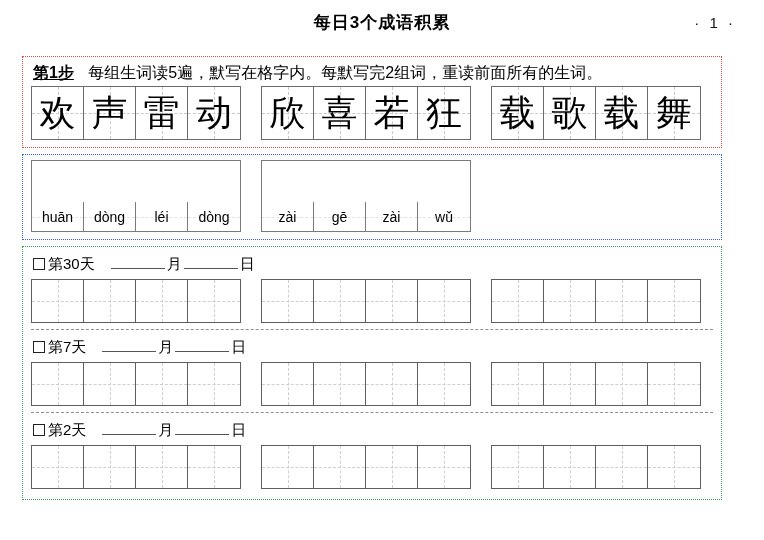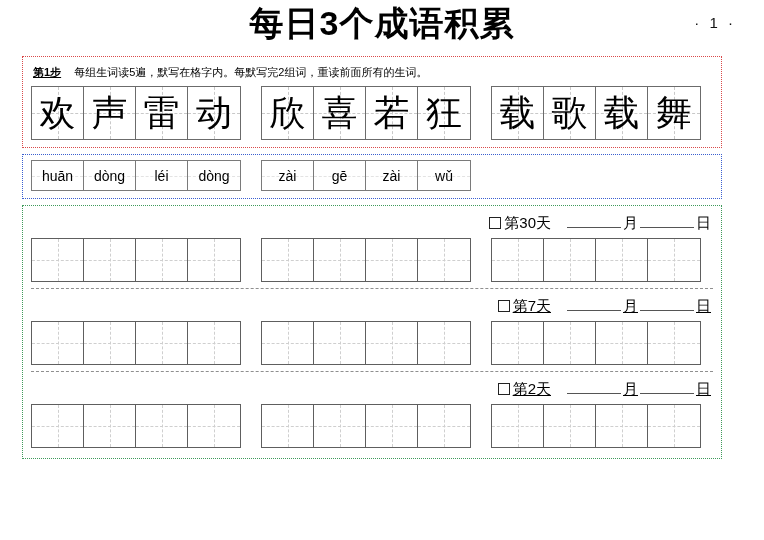--- a/index.html
+++ b/index.html
@@ -20,21 +20,21 @@
   .page-header {
     position: relative;
     height: 48px;
   }
   .page-title {
     position: absolute;
     left: 0;
     right: 0;
     top: 8px;
     text-align: center;
-    font-size: 34px;
+    font-size: 17px;
     font-weight: bold;
     letter-spacing: 1px;
     line-height: 30px;
   }
   .page-number {
     position: absolute;
     right: 28px;
     top: 14px;
     font-size: 15px;
     letter-spacing: 3px;
@@ -52,21 +52,21 @@
     box-sizing: border-box;
     padding: 5px 8px 7px 8px;
     margin-bottom: 6px;
     background: #fff;
   }
   .section-1 { border: 1px dotted #d94a4a; }
   .section-2 { border: 1px dotted #3a5fd0; }
   .section-3 { border: 1px dotted #3f9a5b; padding-bottom: 4px; }
 
   .step-line {
-    font-size: 11px;
+    font-size: 16px;
     line-height: 17px;
     margin: 2px 0 5px 2px;
     white-space: nowrap;
   }
   .step-label {
     font-weight: bold;
     text-decoration: underline;
     margin-right: 10px;
   }
 
@@ -128,45 +128,44 @@
     position: relative;
     width: 52px;
     height: 29px;
     border-right: 1px solid #7a7a7a;
     box-sizing: border-box;
     display: flex;
     align-items: center;
     justify-content: center;
     font-size: 14px;
     background: #fff;
+    margin-top: 41px;
   }
   .pinyin-group .pinyin-cell:last-child { border-right: none; }
   .pinyin-cell::before {
     content: "";
     position: absolute;
     left: 0; right: 0; top: 50%;
     border-top: 1px dashed #e3e3e3;
     pointer-events: none;
   }
   .pinyin-text { position: relative; z-index: 2; }
 
   
   .day-block { padding-bottom: 2px; }
   .day-block + .day-block {
     border-top: 1px dashed #8f8f8f;
     padding-top: 5px;
-    text-decoration: underline;
   }
   .day-head {
     display: flex;
     align-items: center;
     font-size: 15px;
     margin: 2px 0 5px 2px;
     white-space: nowrap;
-    justify-content: flex-end;
   }
   .checkbox {
     display: inline-block;
     width: 12px;
     height: 12px;
     border: 1.4px solid #222;
     margin-right: 3px;
     box-sizing: border-box;
   }
   .day-name { margin-right: 16px; }

